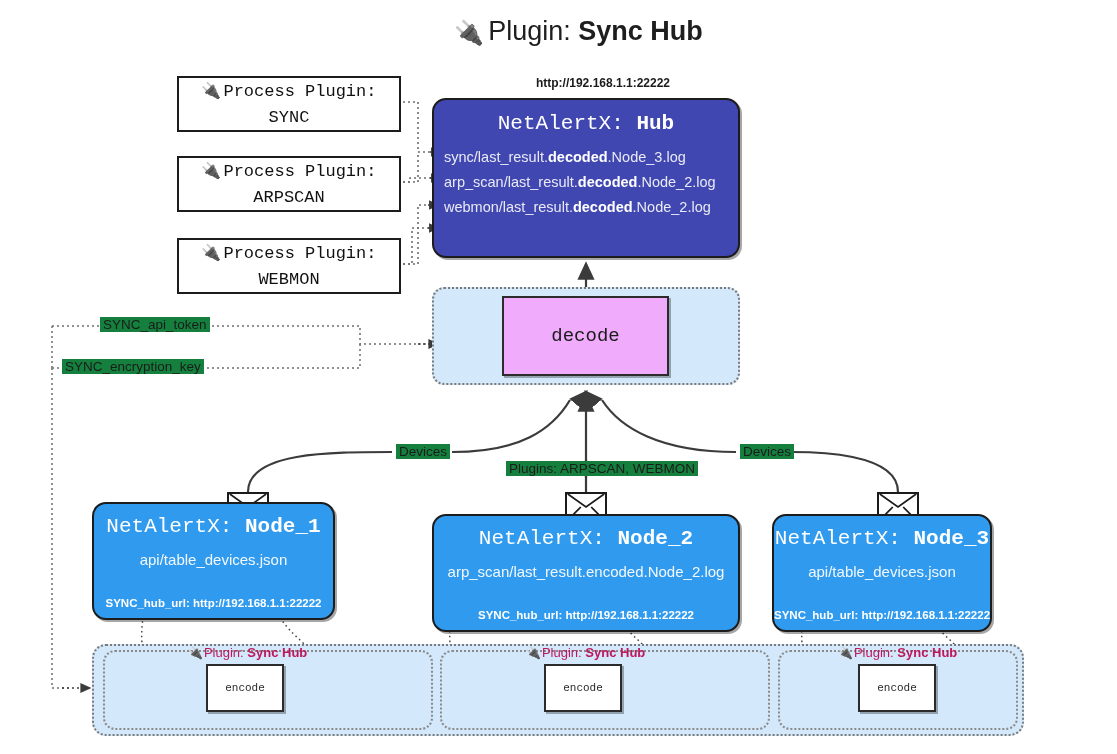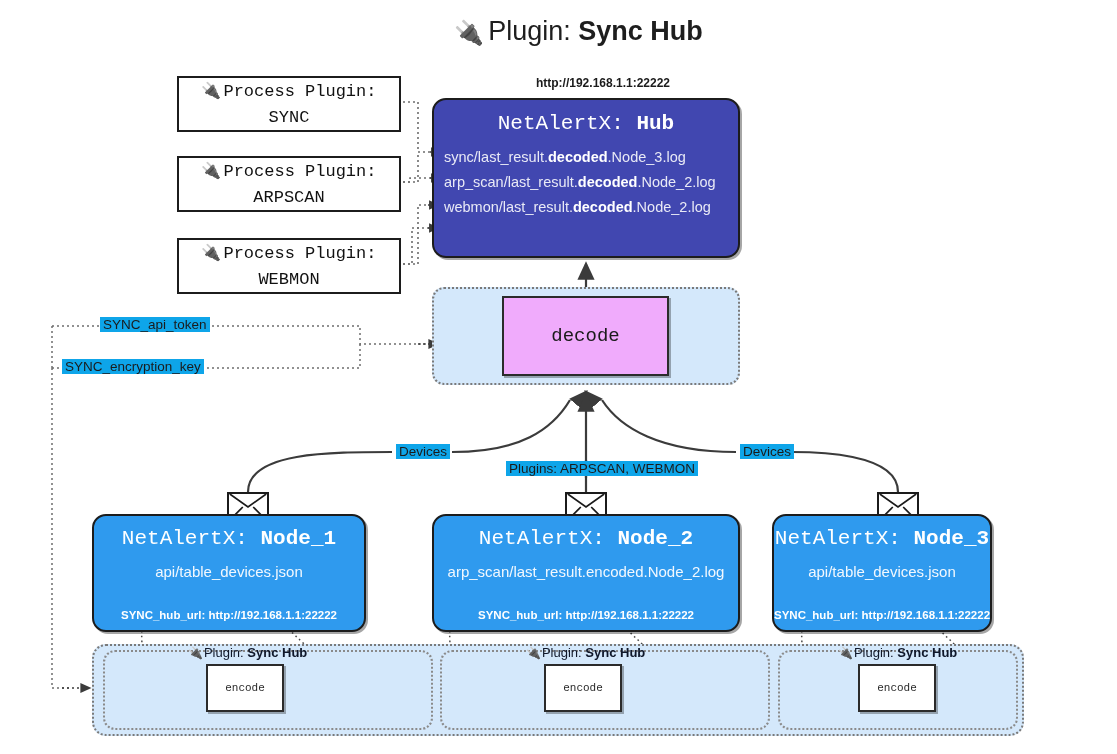--- a/index.html
+++ b/index.html
@@ -49,41 +49,41 @@
   
   .node{background:#2f9aee;border:2.5px solid #1c1c1c;border-radius:14px;box-sizing:border-box;
         box-shadow:2px 2px 0 rgba(0,0,0,.35);}
   .node .n-title{margin-top:11px;text-align:center;color:#ffffff;font-size:21px;
         font-family:"Liberation Mono","DejaVu Sans Mono",monospace;white-space:nowrap;}
   .node .n-title b{font-weight:bold;}
   .node .n-lines{margin-top:8px;text-align:center;}
   .node .n-line{color:#f2f8fe;font-size:15px;line-height:28px;white-space:nowrap;}
   .node .n-foot{position:absolute;left:0;bottom:9px;width:100%;text-align:center;
         color:#ffffff;font-size:11.5px;font-weight:bold;white-space:nowrap;}
-  #node1{left:92px;top:514px;width:274px;height:118px;}
+  #node1{left:92px;top:502px;width:243px;height:118px;}
   #node2{left:432px;top:514px;width:308px;height:118px;}
   #node3{left:772px;top:514px;width:220px;height:118px;}
 
   
   .env{width:42px;height:30px;background:#ffffff;border:2px solid #1b1b1b;box-sizing:border-box;}
 
   
   #band{left:92px;top:644px;width:932px;height:92px;background:#d4e8fb;
         border:2px dotted #7a7a7a;border-radius:14px;box-sizing:border-box;}
   .grp{border:2px dotted #8a8a8a;border-radius:12px;box-sizing:border-box;}
   .enc{background:#ffffff;border:2.5px solid #2b2b2b;box-sizing:border-box;
        display:flex;align-items:center;justify-content:center;
        font-family:"Liberation Mono","DejaVu Sans Mono",monospace;font-size:11px;color:#2a2a2a;
        box-shadow:2px 2px 0 rgba(0,0,0,.3);}
-  .enc-label{font-size:13px;color:#0f172a;white-space:nowrap;}
+  .enc-label{font-size:13px;color:#be185d;white-space:nowrap;}
   .enc-label b{font-weight:bold;}
   .enc-label .plug{font-family:"DejaVu Sans",sans-serif;font-size:12px;margin-right:1px;}
 
   
-  .elabel{font-size:13.5px;color:#1b1b1b;background:#0ea5e9;white-space:nowrap;padding:0 3px;}
+  .elabel{font-size:13.5px;color:#1b1b1b;background:#15803d;white-space:nowrap;padding:0 3px;}
 </style>
 </head>
 <body>
 
 <div id="stage">
 
   <svg id="wires" viewBox="0 0 1117 754">
     <defs>
       <marker id="ah" markerWidth="9" markerHeight="9" refX="7.2" refY="4.5" orient="auto">
         <path d="M0,0.6 L8.4,4.5 L0,8.4 z" fill="#3b3b3b"></path>

